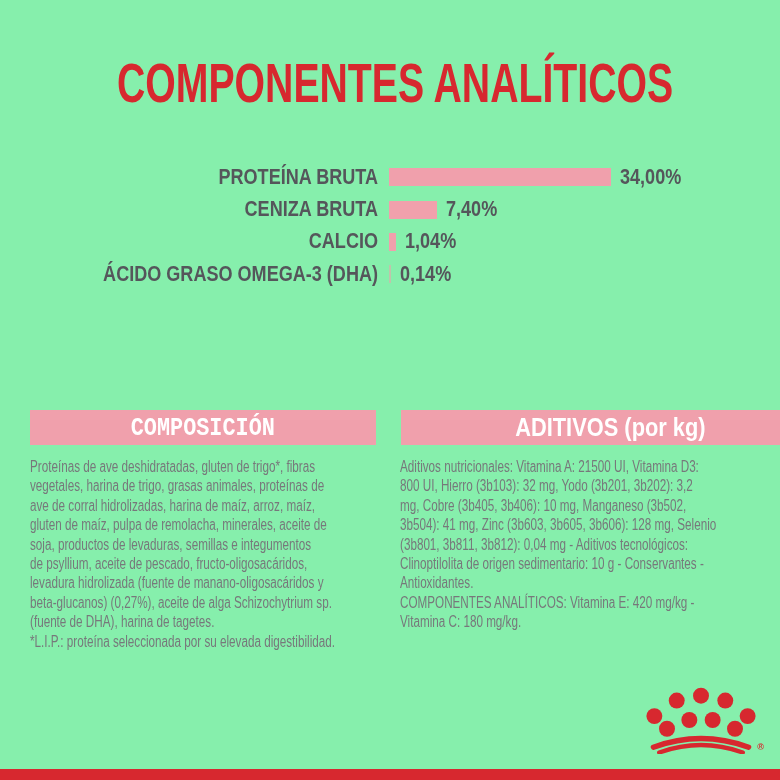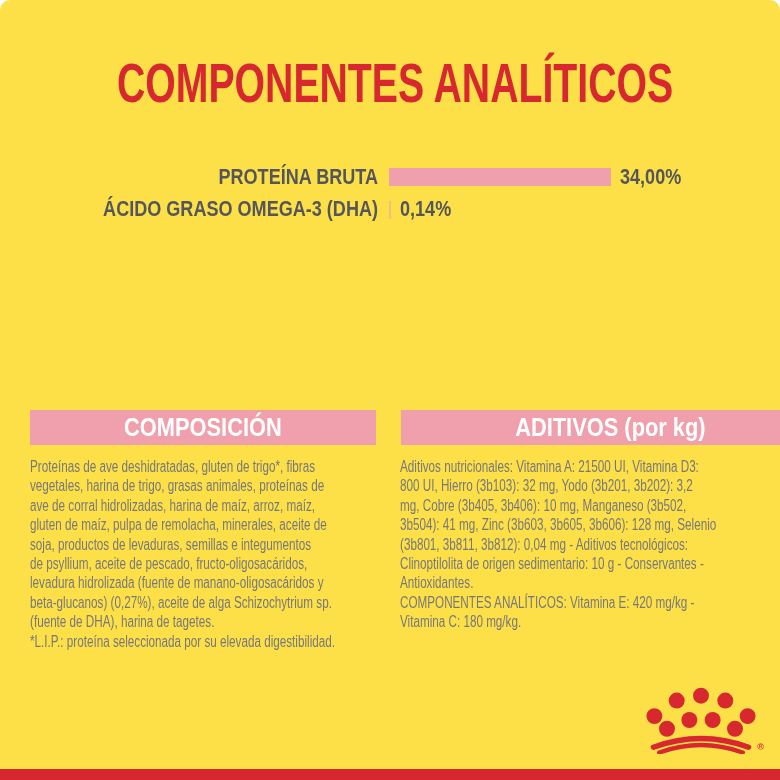--- a/index.html
+++ b/index.html
@@ -3,21 +3,21 @@
 <meta charset="utf-8">
 <style>
   html,body{margin:0;padding:0;}
   body{
     width:780px;height:780px;
     background:#ffffff;
     font-family:"Liberation Sans", sans-serif;
     position:relative;
     overflow:hidden;
   }
-  .page{position:absolute;inset:0;width:780px;height:780px;background:#fde047;border-radius:10px;}
+  .page{position:absolute;inset:0;width:780px;height:780px;background:#86efac;}
 
   
   .title{
     position:absolute;top:14px;left:0;width:780px;height:62px;
     text-align:center;
     font-size:56px;line-height:62px;font-weight:bold;
     color:#D7282F;
     transform:scaleX(0.70);transform-origin:50% 50%;
     white-space:nowrap;
     letter-spacing:0px;
@@ -42,21 +42,21 @@
     transform:scaleX(0.84);transform-origin:0% 50%;
     white-space:nowrap;
   }
 
   
   .section-header{
     position:absolute;top:410px;height:35px;
     background:#F0A0AC;
     display:flex;align-items:center;justify-content:center;
   }
-  .section-header.left{left:30px;width:346px;}
+  .section-header.left{left:30px;width:346px;font-family:Liberation Mono, monospace;}
   .section-header.right{left:401px;width:418px;}
   .section-header span{
     color:#ffffff;font-size:26px;font-weight:bold;
     transform:scaleX(0.84);transform-origin:50% 50%;
     white-space:nowrap;
   }
 
   
   .body-text{
     position:absolute;top:457px;
@@ -85,20 +85,30 @@
 
 <div class="page">
 
   <h1 class="title">COMPONENTES ANALÍTICOS</h1>
 
   <div class="chart">
       <div class="chart-row">
         <div class="chart-label" style="color: rgb(85, 86, 91);">PROTEÍNA BRUTA</div>
         <div class="chart-bar" style="width: 222px; background: rgb(240, 160, 172);"></div>
         <div class="chart-value" style="color: rgb(85, 86, 91);">34,00%</div>
+      </div>
+      <div class="chart-row">
+        <div class="chart-label" style="color: rgb(85, 86, 91);">CENIZA BRUTA</div>
+        <div class="chart-bar" style="width: 48.3px; background: rgb(240, 160, 172);"></div>
+        <div class="chart-value" style="color: rgb(85, 86, 91);">7,40%</div>
+      </div>
+      <div class="chart-row">
+        <div class="chart-label" style="color: rgb(85, 86, 91);">CALCIO</div>
+        <div class="chart-bar" style="width: 6.8px; background: rgb(240, 160, 172);"></div>
+        <div class="chart-value" style="color: rgb(85, 86, 91);">1,04%</div>
       </div>
       <div class="chart-row">
         <div class="chart-label" style="color: rgb(85, 86, 91);">ÁCIDO GRASO OMEGA-3 (DHA)</div>
         <div class="chart-bar" style="width: 2px; background: rgb(240, 160, 172); opacity: 0.55;"></div>
         <div class="chart-value" style="color: rgb(85, 86, 91);">0,14%</div>
       </div>
     </div>
 
   <div class="section-header left">
     <span>COMPOSICIÓN</span>

